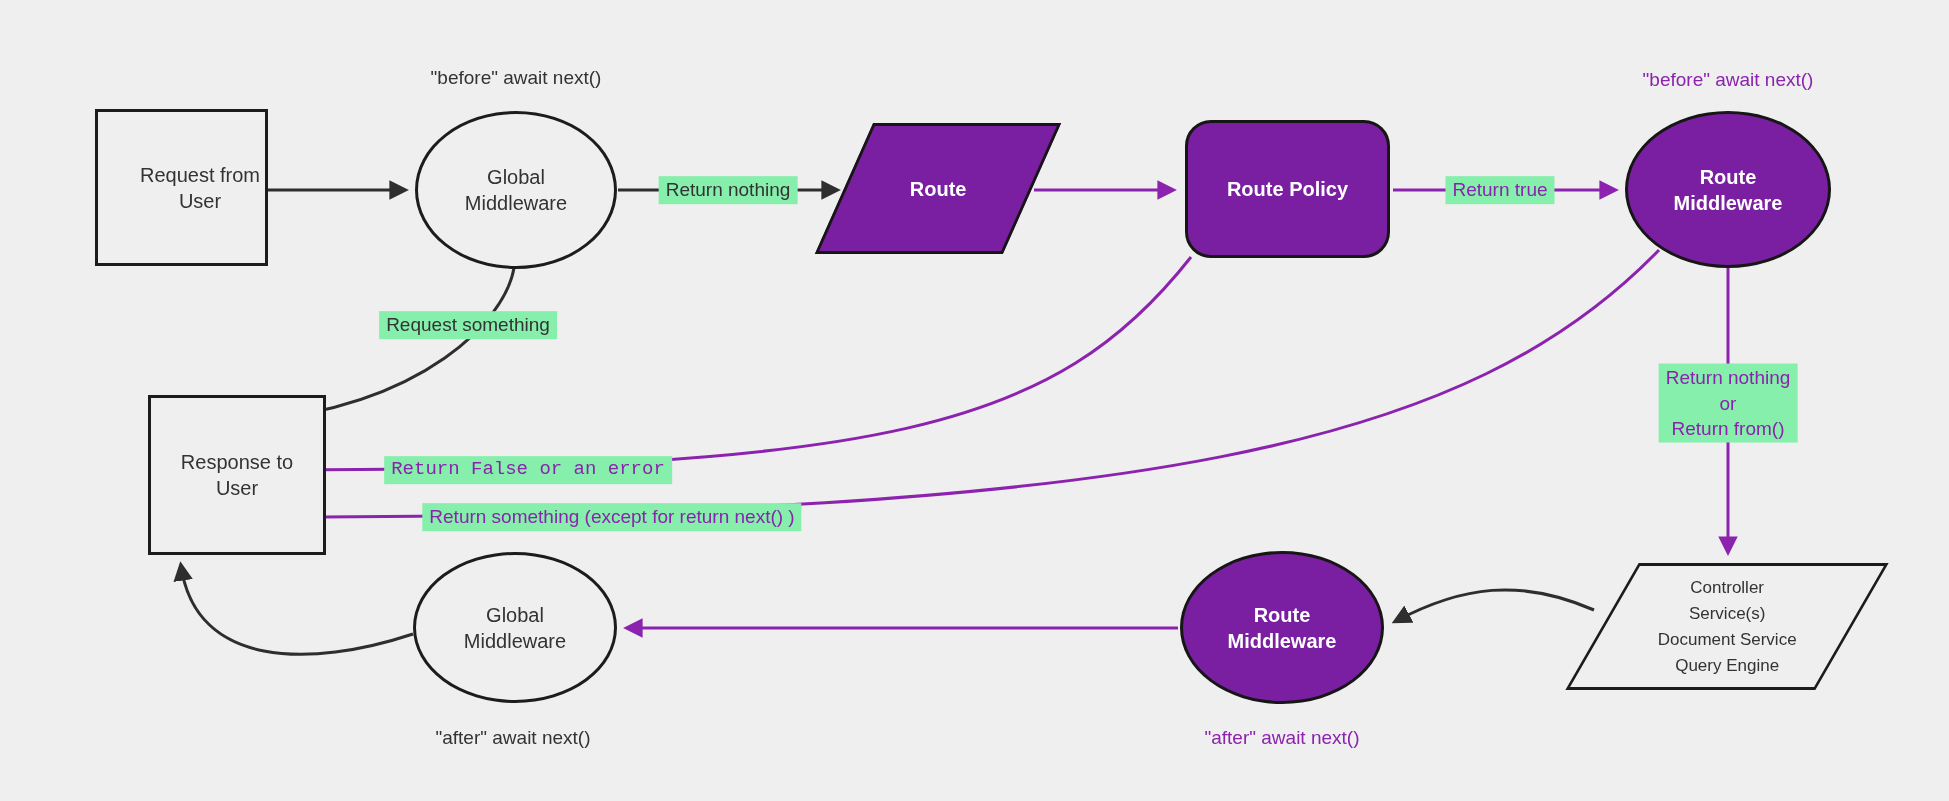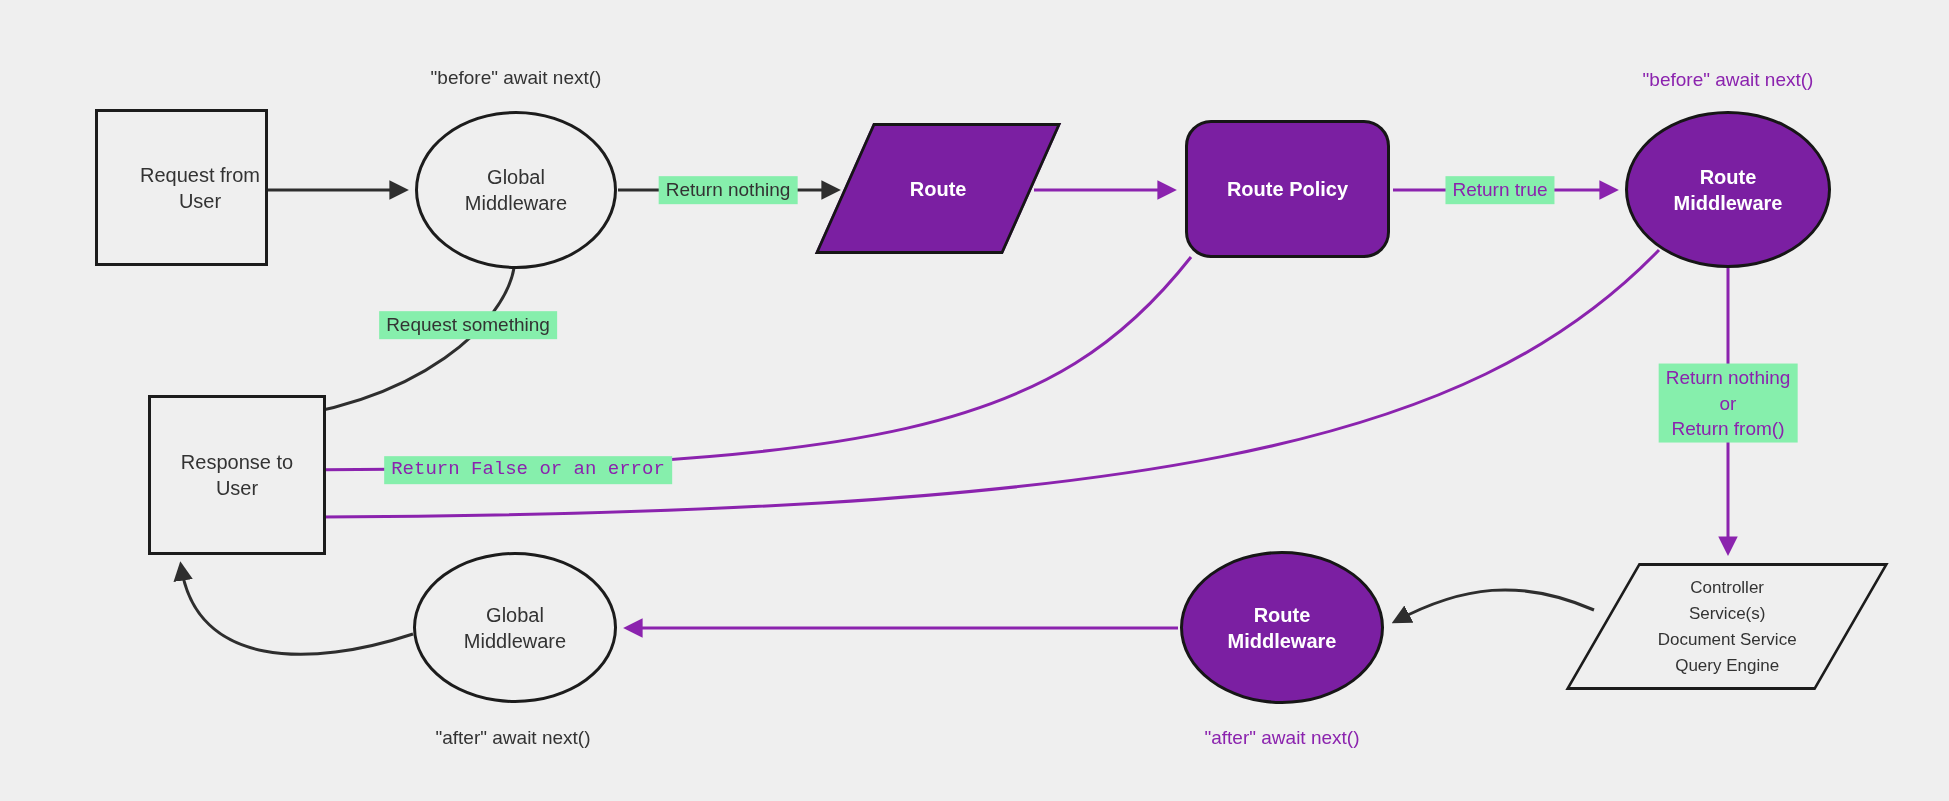--- a/index.html
+++ b/index.html
@@ -127,14 +127,15 @@
     <span class="stack">or</span>
     <span class="stack">Return from()</span>
   </div>
 
   <div class="lbl nobg purple-text" style="left:1282px; top:738px;">"after" await next()</div>
 
   <div class="lbl nobg" style="left:513px; top:738px;">"after" await next()</div>
 
   <div class="lbl purple-text" style="left:528px; top:470px;font-family:Liberation Mono, monospace;">Return False or an error</div>
 
+  <div class="lbl purple-text" style="left:612px; top:517px;">Return something (except for return next() )</div>
 
 </div>
 
 </body></html>

